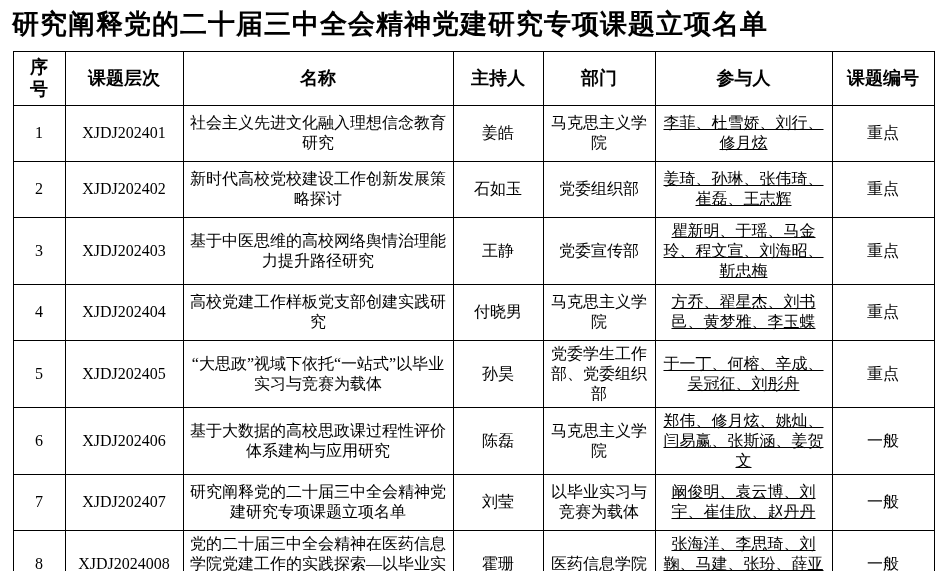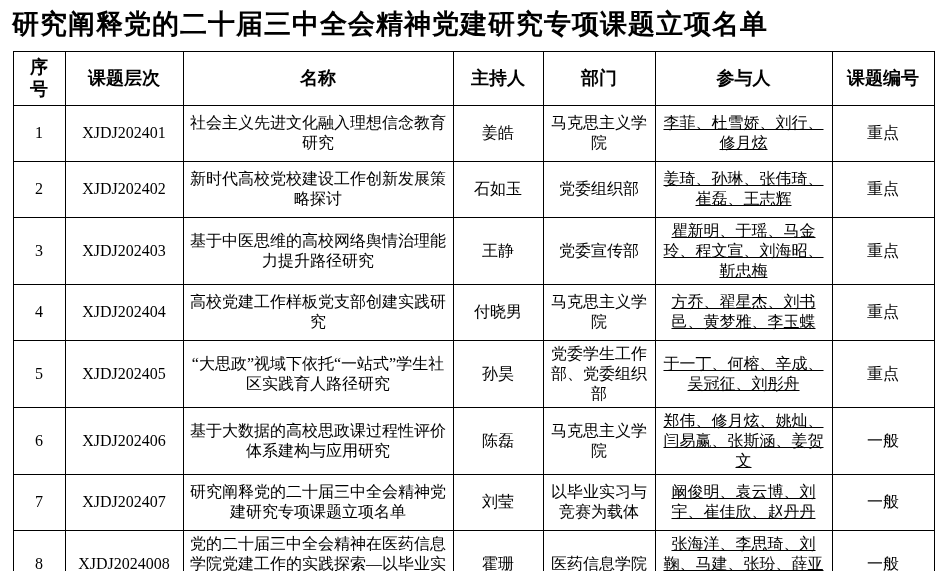--- a/index.html
+++ b/index.html
@@ -142,21 +142,21 @@
         <td class="cell-code">XJDJ202404</td>
         <td class="cell-name">高校党建工作样板党支部创建实践研究</td>
         <td>付晓男</td>
         <td class="cell-dept">马克思主义学院</td>
         <td class="cell-members">方乔、翟星杰、刘书邑、黄梦雅、李玉蝶</td>
         <td>重点</td>
       </tr>
       <tr>
         <td>5</td>
         <td class="cell-code">XJDJ202405</td>
-        <td class="cell-name">“大思政”视域下依托“一站式”学生社区实践育人路径研究</td>
+        <td class="cell-name">“大思政”视域下依托“一站式”以毕业实习与竞赛为载体</td>
         <td>孙昊</td>
         <td class="cell-dept">党委学生工作部、党委组织部</td>
         <td class="cell-members">于一丁、何榕、辛成、吴冠征、刘彤舟</td>
         <td>重点</td>
       </tr>
       <tr>
         <td>6</td>
         <td class="cell-code">XJDJ202406</td>
         <td class="cell-name">基于大数据的高校思政课过程性评价体系建构与应用研究</td>
         <td>陈磊</td>

